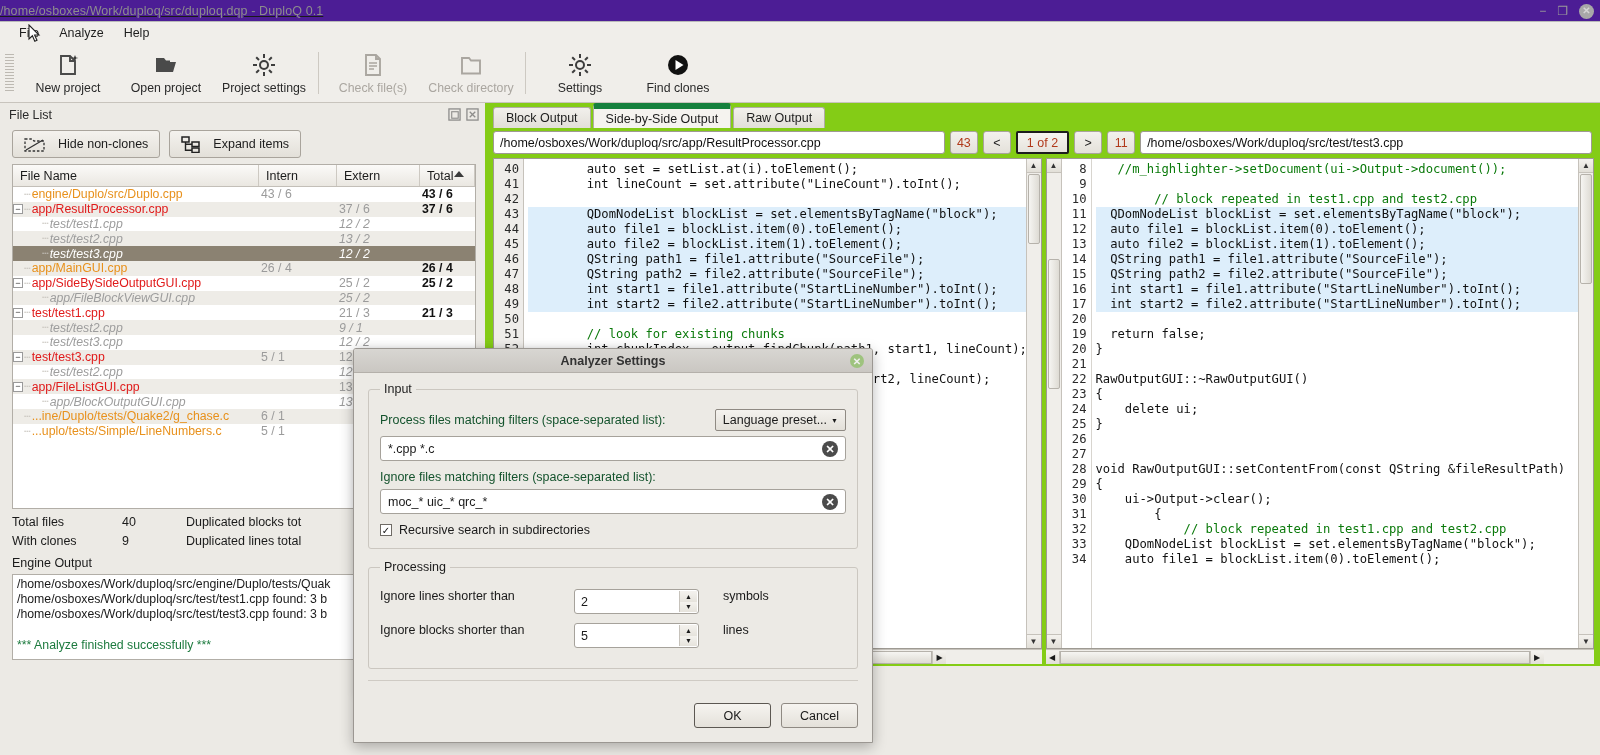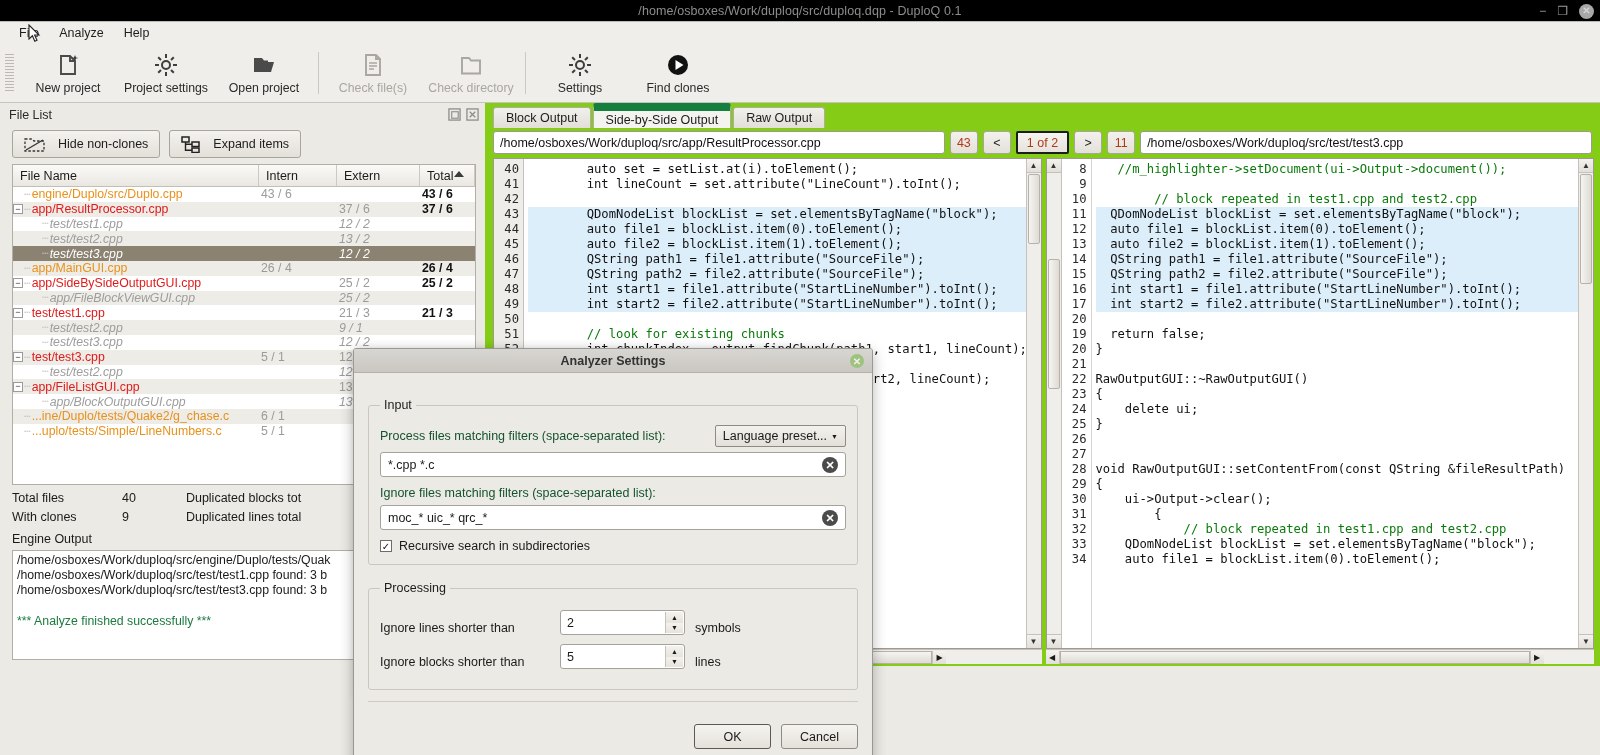--- a/index.html
+++ b/index.html
@@ -5,22 +5,22 @@
   * { box-sizing: border-box; }
   html, body { margin:0; padding:0; }
   body {
     width:1600px; height:755px; overflow:hidden;
     font-family:"Liberation Sans", sans-serif; font-size:12.5px;
     background:#eceae5; color:#1a1a1a; position:relative;
   }
 
   
   .titlebar{
-    height:22px; background:#000000; border-bottom:1px solid #b9b9b9;
-    display:flex; align-items:center; justify-content:center; position:relative;
+    height:22px; background:#4c1d95; border-bottom:1px solid #b9b9b9;
+    display:flex; align-items:center; justify-content:flex-start; position:relative;text-decoration:underline;
   }
   .titlebar .ttl{ font-size:12.5px; color:#8d8d8d; letter-spacing:.1px; }
   .wctl{ position:absolute; right:6px; top:0; height:22px; display:flex; align-items:center; gap:11px; }
   .wctl span{ color:#9a9a9a; font-size:12px; line-height:1; display:inline-block; }
   .wctl .clsbtn{
     width:15px;height:15px;border-radius:50%;background:#a8a8a8;color:#d6d6d6;
     font-size:10px;display:flex;align-items:center;justify-content:center;font-weight:bold;
   }
 
   
@@ -96,34 +96,34 @@
   .dots{ color:#c6c2bb; font-size:11px; letter-spacing:-1px; margin-right:2px; }
 
   .stats{ display:flex; padding:6px 9px 1px 12px; font-size:12.5px; }
   .stcol{ display:flex; flex-direction:column; gap:5px;}
   .strow{ display:flex; }
   .stlab{ width:110px; }
   .stlab2{ width:150px; }
 
   .eng-h{ padding:7px 9px 4px 12px; font-size:12.5px; }
   .engout{
-    margin:0 9px 6px 12px; background:#fff; border:1px solid #b2aea7; height:110px;
+    margin:0 9px 6px 12px; background:#fff; border:1px solid #b2aea7; height:86px;
     font-size:12.3px; padding:2px 4px; overflow:hidden; line-height:15.2px;
   }
   .engok{ color:#1c7a3e; }
 
   
   .rightpane{ flex:1; display:flex; flex-direction:column; background:#84cc16; padding:0 4px 0 2px;}
   .tabs{ display:flex; align-items:flex-end; height:25px; padding-left:6px; }
   .tab{
     height:21px; padding:0 12px; display:flex; align-items:center; font-size:12.5px;
     background:linear-gradient(to bottom,#f2f0ec,#e2dfd8); border:1px solid #b0aca5;
     border-bottom:none; border-radius:3px 3px 0 0; margin-right:2px; color:#1c1c1c;
   }
-  .tab.active{ height:25px; background:#f5f3ef; border-top:8px solid #15803d; font-weight:normal; }
+  .tab.active{ height:25px; background:#f5f3ef; border-top:6px solid #15803d; font-weight:normal; }
 
   .navbar{ display:flex; align-items:center; gap:5px; padding:3px 4px 4px 6px; }
   .pathfield{
     flex:1; height:23px; background:#fff; border:1px solid #9e9a93; border-radius:3px;
     display:flex; align-items:center; padding:0 6px; font-size:12.5px; color:#111;
   }
   .navnum{
     height:23px; min-width:28px; padding:0 6px; background:linear-gradient(to bottom,#f3f1ed,#e4e1da);
     border:1px solid #a9a49c; border-radius:3px; display:flex; align-items:center; justify-content:center;
     font-size:12.5px; color:#b0391a;
@@ -169,39 +169,39 @@
     box-shadow:0 4px 14px rgba(0,0,0,.28);
   }
   .dlgbar{ height:24px; background:linear-gradient(to bottom,#d8d6d2,#cac7c2);
            border-bottom:1px solid #b4b0aa; border-radius:2px 2px 0 0;
            display:flex; align-items:center; justify-content:center; position:relative; }
   .dlgtitle{ font-size:12.5px; font-weight:bold; color:#333; }
   .dlgclose{ position:absolute; right:8px; top:5px; width:14px;height:14px;border-radius:50%;
              background:#9ec37e; color:#f0f0f0; font-size:10px; display:flex;
              align-items:center;justify-content:center; font-weight:bold; }
   .dlgbody{ padding:9px 14px 12px 14px; }
-  fieldset{ border:1px solid #cbc7c0; border-radius:3px; margin:16px 0 11px 0; padding:6px 11px 11px 11px; }
+  fieldset{ border:1px solid #cbc7c0; border-radius:3px; margin:0 0 11px 0; padding:6px 11px 11px 11px; }
   legend{ font-size:12.5px; padding:0 4px; color:#1c1c1c; }
   .frow{ display:flex; align-items:center; margin:7px 0 5px 0; font-size:12.5px; }
   .frow .lab{ color:#14532d; }
   .presetbtn{
     margin-left:auto; height:22px; padding:0 7px; background:linear-gradient(to bottom,#f4f2ee,#e3e0d9);
     border:1px solid #8f8a83; border-radius:2px; font-size:12.5px; display:flex; align-items:center; gap:4px;
   }
   .textin{
     height:25px; background:#fff; border:1px solid #a6a29b; border-radius:3px;
     display:flex; align-items:center; padding:0 7px; font-size:12.5px; margin-bottom:9px; position:relative;
   }
   .clrbtn{ position:absolute; right:7px; top:4px; width:16px;height:16px;border-radius:50%;
            background:#4b4b4b; color:#fff; font-size:11px; display:flex; align-items:center;
            justify-content:center; font-weight:bold; line-height:1;}
   .chkrow{ display:flex; align-items:center; gap:7px; font-size:12.5px; margin-top:2px;}
   .chk{ width:12px;height:12px;border:1px solid #6f6b65;background:#fff;
         display:flex;align-items:center;justify-content:center;font-size:10px;color:#111;}
-  .prow{ display:flex; align-items:flex-end; margin:9px 0; font-size:12.5px; gap:10px;}
+  .prow{ display:flex; align-items:flex-start; margin:9px 0; font-size:12.5px; gap:24px;}
   .prow .plab{ width:170px; }
   .spin{ width:125px; height:25px; background:#fff; border:1px solid #a6a29b; border-radius:3px;
          display:flex; align-items:center; padding:0 6px; font-size:12.5px; position:relative;}
   .spinb{ position:absolute; right:1px; top:1px; bottom:1px; width:18px;
           display:flex; flex-direction:column; border-left:1px solid #c6c2bb;}
   .spinb div{ flex:1; background:linear-gradient(to bottom,#f4f2ee,#e6e3dc);
               display:flex;align-items:center;justify-content:center;font-size:7px;}
   .dlgsep{ border-top:1px solid #cfcbc4; margin:2px 0 10px 0;}
   .dlgbtns{ display:flex; justify-content:flex-end; gap:10px; padding:0 14px 14px 14px; }
   .dbtn{ width:77px;height:25px; background:linear-gradient(to bottom,#f6f4f0,#e4e1da);
@@ -236,34 +236,34 @@
     <svg class="ico" viewBox="0 0 26 26">
       <path d="M6 4 h9 l5 5 v13 h-14 z" fill="none" stroke="#4a4a4a" stroke-width="1.9"></path>
       <path d="M15 4 v5 h5" fill="none" stroke="#4a4a4a" stroke-width="1.9"></path>
       <path d="M20 3 l1 2.4 2.4 .6 -2.4 .6 -1 2.4 -1-2.4 -2.4-.6 2.4-.6z" fill="#333"></path>
     </svg>
     <span class="lbl">New project</span>
   </div>
 
   <div class="tbtn">
     <svg class="ico" viewBox="0 0 26 26">
+      <path d="M3 6 h8 l2 2.5 h4 v2 h-14z" fill="#4a4a4a"></path>
+      <path d="M3 10 h20 l-3 10 h-17z" fill="#4a4a4a"></path>
+    </svg>
+    <span class="lbl">Open project</span>
+  </div>
+
+  <div class="tbtn">
+    <svg class="ico" viewBox="0 0 26 26">
       <g fill="none" stroke="#3d3d3d" stroke-width="2">
         <circle cx="13" cy="13" r="4"></circle>
         <path d="M13 2 v4 M13 20 v4 M2 13 h4 M20 13 h4 M5.2 5.2 l2.8 2.8 M18 18 l2.8 2.8 M20.8 5.2 l-2.8 2.8 M8 18 l-2.8 2.8"></path>
       </g>
     </svg>
     <span class="lbl">Project settings</span>
-  </div>
-
-  <div class="tbtn">
-    <svg class="ico" viewBox="0 0 26 26">
-      <path d="M3 6 h8 l2 2.5 h4 v2 h-14z" fill="#4a4a4a"></path>
-      <path d="M3 10 h20 l-3 10 h-17z" fill="#4a4a4a"></path>
-    </svg>
-    <span class="lbl">Open project</span>
   </div>
 
   <div class="tsep"></div>
 
   <div class="tbtn dis">
     <svg class="ico" viewBox="0 0 26 26">
       <path d="M6 3 h10 l4 4 v16 h-14z" fill="none" stroke="#aaa6a0" stroke-width="1.9"></path>
       <path d="M16 3 v4 h4" fill="none" stroke="#aaa6a0" stroke-width="1.9"></path>
       <path d="M9 11 h8 M9 14 h8 M9 17 h5" stroke="#aaa6a0" stroke-width="1.6"></path>
     </svg>

